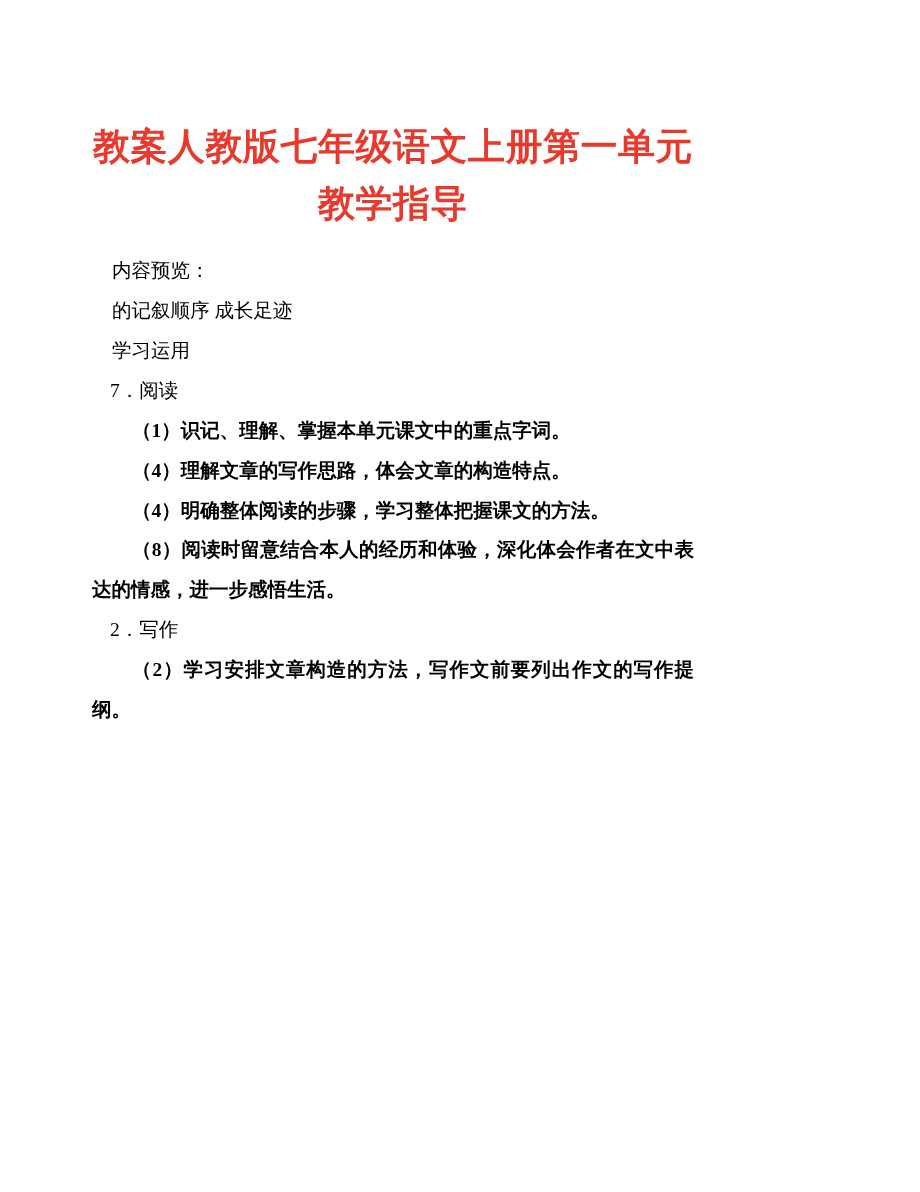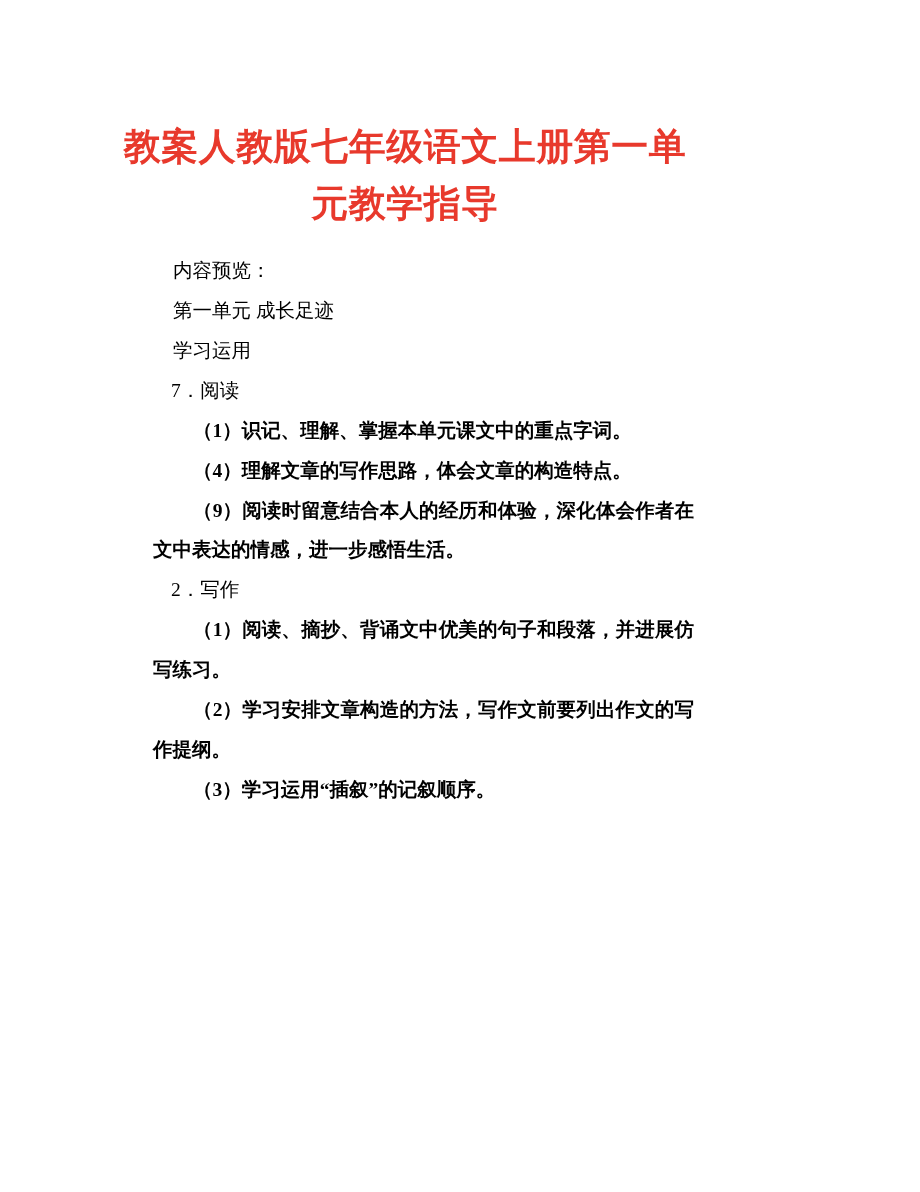--- a/index.html
+++ b/index.html
@@ -11,21 +11,21 @@
     width: 920px;
     height: 1192px;
     font-family: "Liberation Serif", "DejaVu Serif", serif;
     color: #000000;
     overflow: hidden;
   }
   .page {
     box-sizing: border-box;
     width: 832px;
     height: 1192px;
-    padding: 118px 138px 0 116px;
+    padding: 118px 138px 0 92px;
     background: #ffffff;
   }
   .doc-title {
     color: #e8392c;
     font-size: 37px;
     line-height: 1.55;
     font-weight: 700;
     text-align: center;
     letter-spacing: 0.5px;
     margin: 0 0 18px 0;
@@ -34,33 +34,32 @@
   .para {
     font-size: 19.5px;
     line-height: 2.05;
     margin: 0;
     text-align: justify;
     text-justify: inter-ideograph;
   }
   .indent-1 { text-indent: 20px; }
   .indent-2 { text-indent: 40px; font-weight: bold; }
   .indent-3 { text-indent: 18px; }
-  .body-block { margin-top: 6px; margin-left: 37px; }
+  .body-block { margin-top: 6px; }
 </style>
 </head>
 <body>
 
 <div class="page">
   <h1 class="doc-title" style="color: rgb(232, 57, 44);">教案人教版七年级语文上册第一单元教学指导</h1>
   <div class="body-block">
       <p class="para indent-1">内容预览：</p>
-      <p class="para indent-1">第一单元 成长足迹</p>
+      <p class="para indent-1">的记叙顺序 成长足迹</p>
       <p class="para indent-1">学习运用</p>
       <p class="para indent-3">7．阅读</p>
       <p class="para indent-2">（1）识记、理解、掌握本单元课文中的重点字词。</p>
       <p class="para indent-2">（4）理解文章的写作思路，体会文章的构造特点。</p>
-      <p class="para indent-2">（9）阅读时留意结合本人的经历和体验，深化体会作者在文中表达的情感，进一步感悟生活。</p>
+      <p class="para indent-2">（4）明确整体阅读的步骤，学习整体把握课文的方法。</p>
+      <p class="para indent-2">（8）阅读时留意结合本人的经历和体验，深化体会作者在文中表达的情感，进一步感悟生活。</p>
       <p class="para indent-3">2．写作</p>
-      <p class="para indent-2">（1）阅读、摘抄、背诵文中优美的句子和段落，并进展仿写练习。</p>
       <p class="para indent-2">（2）学习安排文章构造的方法，写作文前要列出作文的写作提纲。</p>
-      <p class="para indent-2">（3）学习运用“插叙”的记叙顺序。</p>
     </div>
 </div>
 
 </body></html>

